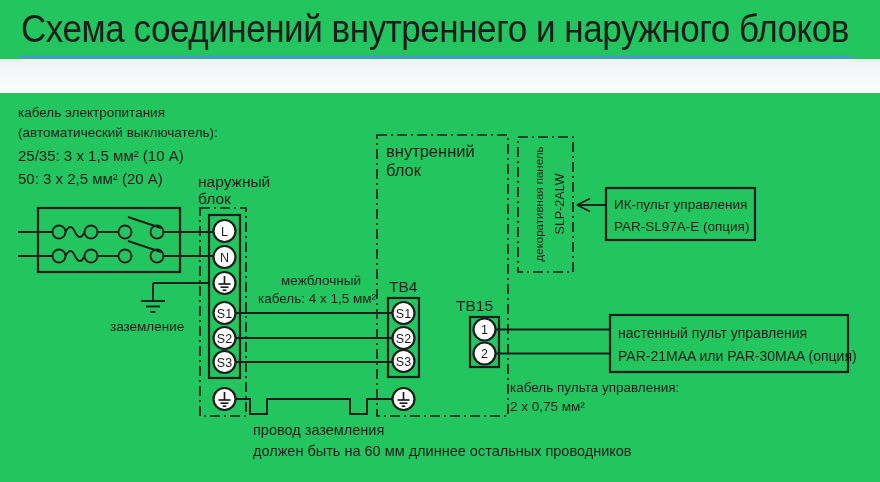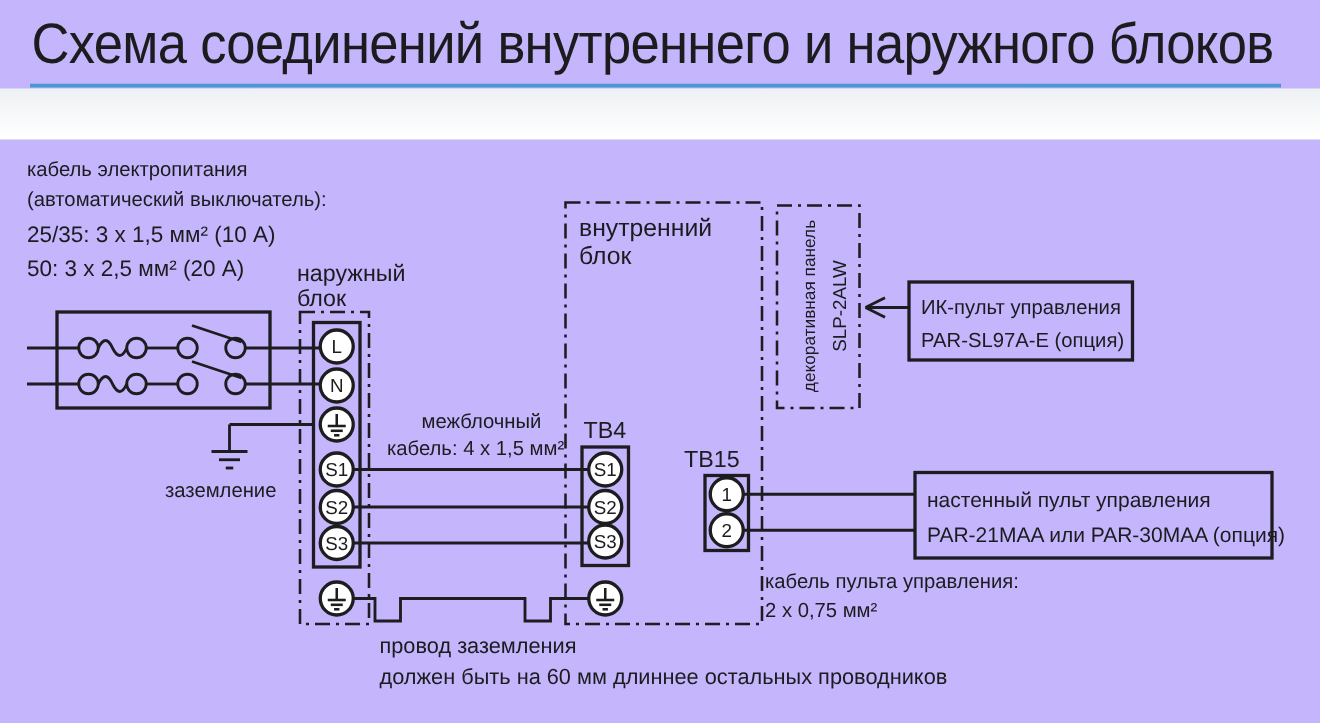--- a/index.html
+++ b/index.html
@@ -1,16 +1,16 @@
 <!DOCTYPE html>
 <html><head>
 <meta charset="utf-8">
 <style>
   html,body{margin:0;padding:0;background:#ffffff;}
-  .stage{position:relative;width:880px;height:482px;background:#c4b5fd;overflow:hidden;
+  .stage{position:relative;width:880px;height:482px;background:#22c55e;overflow:hidden;
          font-family:"Liberation Sans", sans-serif;}
   svg text{font-family:"Liberation Sans", sans-serif;fill:#1c1c1e;}
   svg .wire{stroke:#1d1d1f;stroke-width:1.9;fill:none;}
   svg .boxline{stroke:#1d1d1f;stroke-width:2.2;fill:none;}
   svg .dashbox{stroke:#1d1d1f;stroke-width:1.7;fill:none;stroke-dasharray:10 4 2 4;}
   svg .term{stroke:#1d1d1f;stroke-width:2.2;fill:#ffffff;}
   svg .tlabel{font-size:12.5px;text-anchor:middle;}
   svg .small{font-size:13.5px;}
   svg .med{font-size:15px;}
   svg .gicon{stroke:#1d1d1f;stroke-width:1.7;fill:none;}

